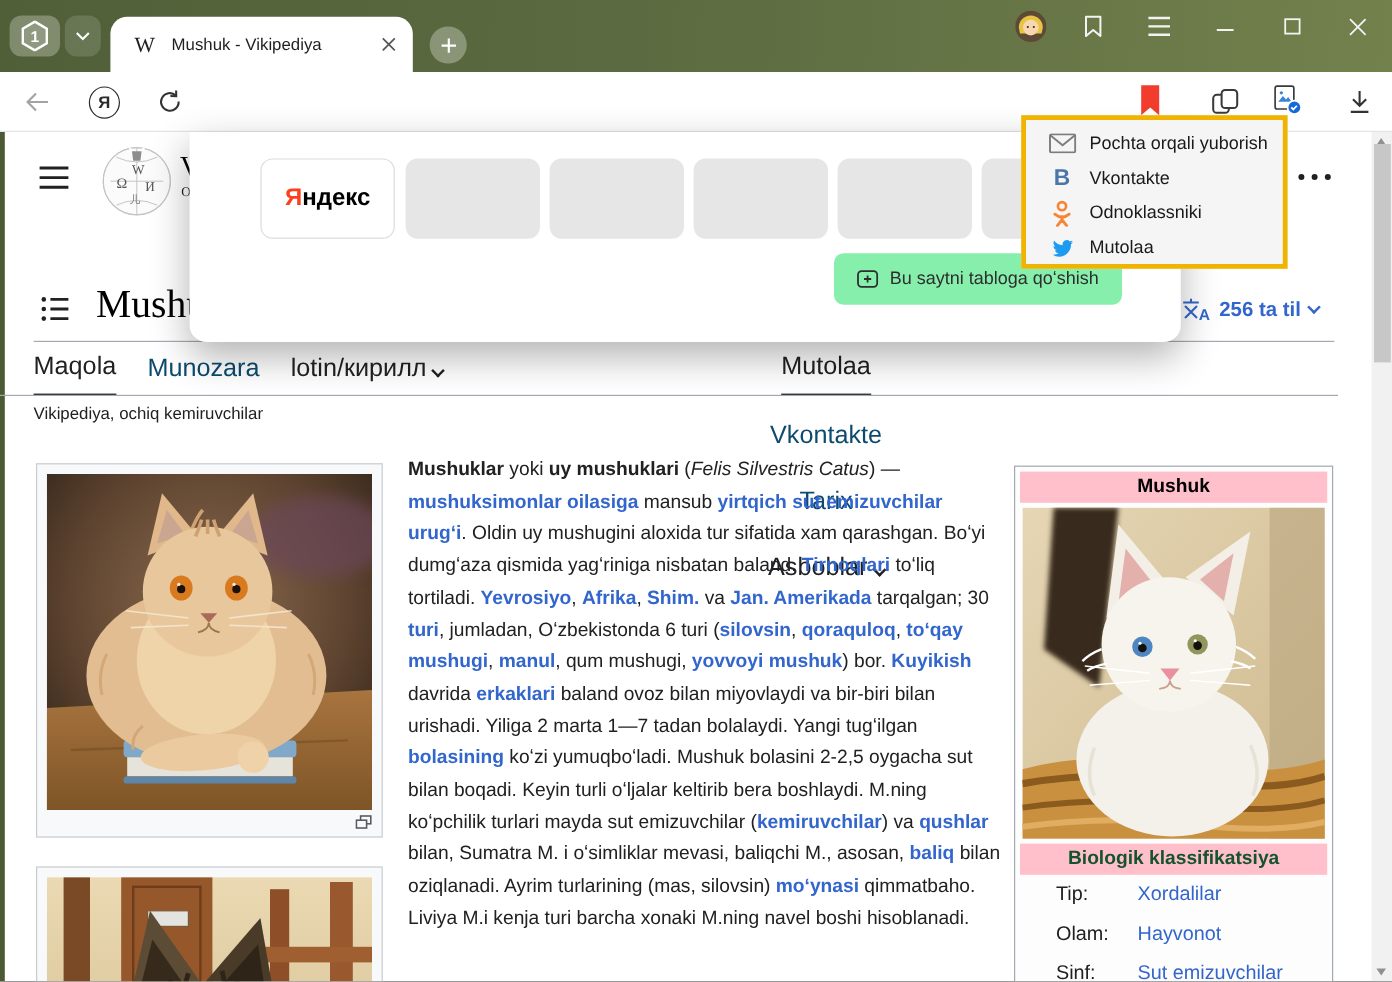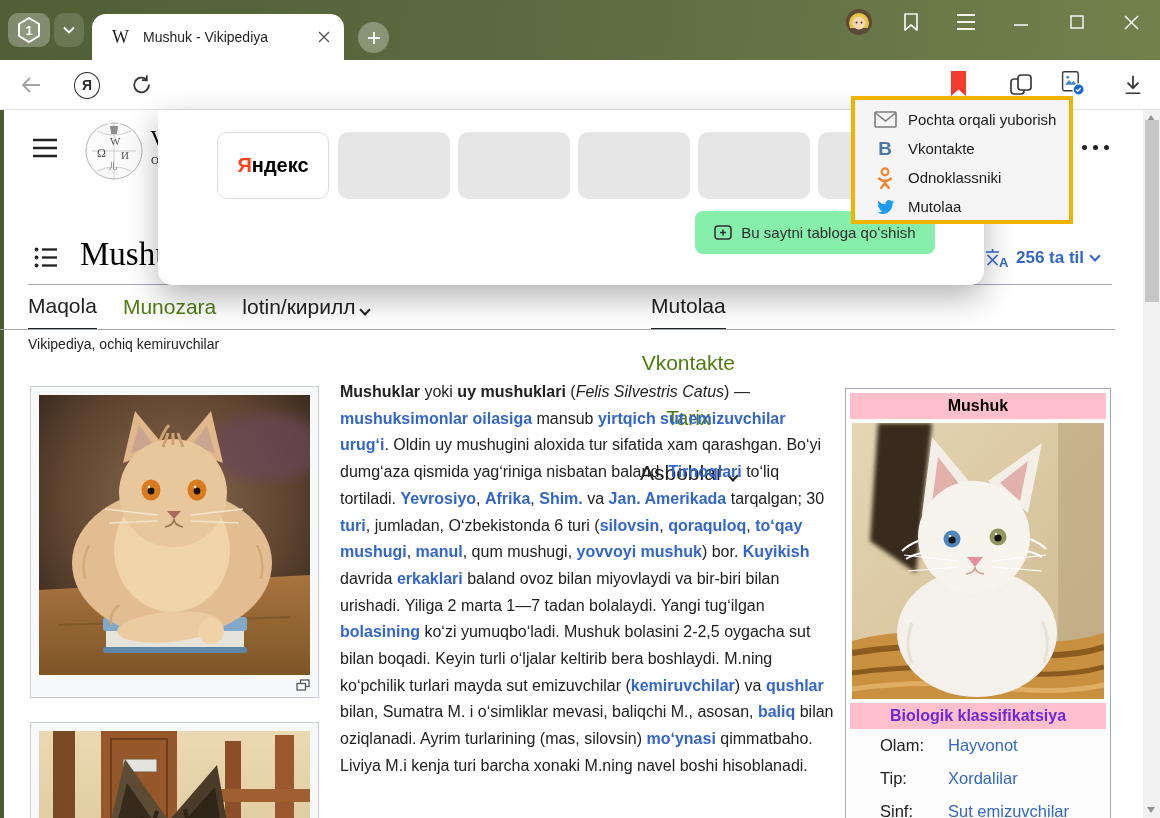--- a/index.html
+++ b/index.html
@@ -54,39 +54,39 @@
   .ellipsis-ico i{width:5px;height:5px;border-radius:50%;background:#202122;}
   .h1-title{position:absolute;left:80px;top:126px;font-family:"Liberation Serif",serif;font-size:33px;
     font-weight:400;color:#000;}
   .langbtn{position:absolute;left:984px;top:137px;display:flex;align-items:center;gap:7px;
     color:#36c;font-weight:bold;font-size:17px;}
   .chev{display:inline-block;width:8px;height:8px;border-right:2px solid currentColor;
     border-bottom:2px solid currentColor;transform:rotate(45deg);margin-top:-4px;}
   .divider{position:absolute;left:28px;width:1084px;height:1px;background:#a2a9b1;}
   .tabsrow{position:absolute;top:184px;height:36px;display:flex;gap:26px;font-size:21px;align-items:center;}
   .tabsL{left:28px;} .tabsR{left:640px;gap:21px;flex-direction:column;}
-  .ptab{padding-bottom:10px;color:#4d7c0f;white-space:nowrap;}
+  .ptab{padding-bottom:10px;color:#0c4a6e;white-space:nowrap;}
   .ptab.active{color:#202122;border-bottom:2.5px solid #202122;}
   .ptab.plain{color:#202122;}
   .subtitle{position:absolute;left:28px;top:226px;font-size:14px;color:#202122;}
 
   .figframe{position:absolute;left:30px;width:289px;background:#f8f9fa;border:1px solid #c8ccd1;padding:8px 8px 2px;}
   .fig1{top:276px;} .fig2{top:612px;}
   .figimg{width:271px;display:block;}
   .figfoot{height:20px;display:flex;justify-content:flex-end;align-items:center;}
 
   .bodytext{position:absolute;left:340px;top:269px;width:497px;font-size:16px;line-height:26.7px;color:#202122;}
   .bodytext a{text-decoration:none;font-weight:bold;}
   .seg-a{color:#3366cc;} .seg-b{font-weight:bold;} .seg-i{font-style:italic;}
 
   .infobox{position:absolute;left:845px;top:278px;width:266px;background:#fdfdfd;border:1px solid #a2a9b1;
     padding:4px;}
   .ib-head{background:#ffc0cb;text-align:center;font-weight:bold;font-size:16px;color:#000;
     padding:4px 0;margin-bottom:4px;}
-  .ib-sect{background:#ffc0cb;text-align:center;font-weight:bold;font-size:16px;color:#6d28d9;
+  .ib-sect{background:#ffc0cb;text-align:center;font-weight:bold;font-size:16px;color:#14532d;
     padding:4px 4px;margin-top:4px;}
   .ib-img{display:block;width:252px;margin:0 auto;}
   .ib-row{display:flex;padding:7px 0 7px 30px;font-size:16.5px;}
   .ib-row .lbl{width:68px;color:#202122;}
   .ib-row .val{color:#3366cc;}
 
   
   .scrollbar{position:absolute;left:1143px;top:0;width:17px;height:708px;background:#f1f1f1;}
   .sb-thumb{position:absolute;left:1.5px;top:10px;width:14px;height:182px;background:#c7c7c7;}
   .sb-arrow{position:absolute;left:4px;width:0;height:0;border-left:4.5px solid transparent;
@@ -422,26 +422,26 @@
         <circle cx="146" cy="114" r="8.5" fill="#90975c"></circle>
         <circle cx="146" cy="115" r="3.6" fill="#14100c"></circle>
         <circle cx="144" cy="111" r="1.3" fill="#fff"></circle>
         <path d="M115 134 L131 134 L123 144 Z" fill="#e8909e"></path>
         <path d="M123 144 q0 6 -9 7 M123 144 q0 6 9 7" stroke="#c9a08a" stroke-width="1.5" fill="none"></path>
         <path d="M106 138 L52 132 M106 144 L56 148 M140 138 L194 132 M140 144 L190 148" stroke="#fff" stroke-width="1.2"></path>
         <path d="M60 200 q-8 22 0 40 M190 198 q10 22 2 42" stroke="#e8e2d6" stroke-width="3" fill="none"></path>
       </svg>
       <div class="ib-sect">Biologik klassifikatsiya</div>
       <div class="ib-row">
+        <span class="lbl">Tip:</span>
+        <span class="val">Xordalilar</span>
+      </div>
+      <div class="ib-row">
         <span class="lbl">Olam:</span>
         <span class="val">Hayvonot</span>
-      </div>
-      <div class="ib-row">
-        <span class="lbl">Tip:</span>
-        <span class="val">Xordalilar</span>
       </div>
       <div class="ib-row">
         <span class="lbl">Sinf:</span>
         <span class="val">Sut emizuvchilar</span>
       </div>
     </div>
 
     <div class="scrollbar">
       <div class="sb-arrow sb-up"></div>
       <div class="sb-thumb"></div>

